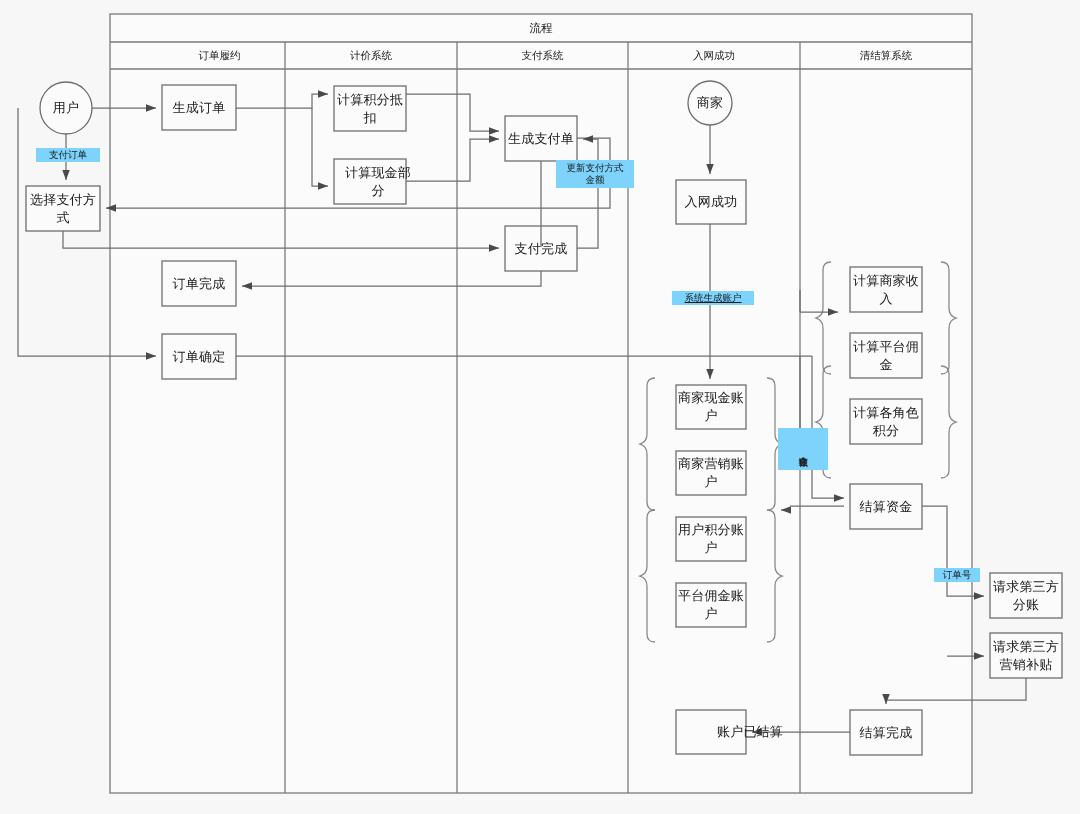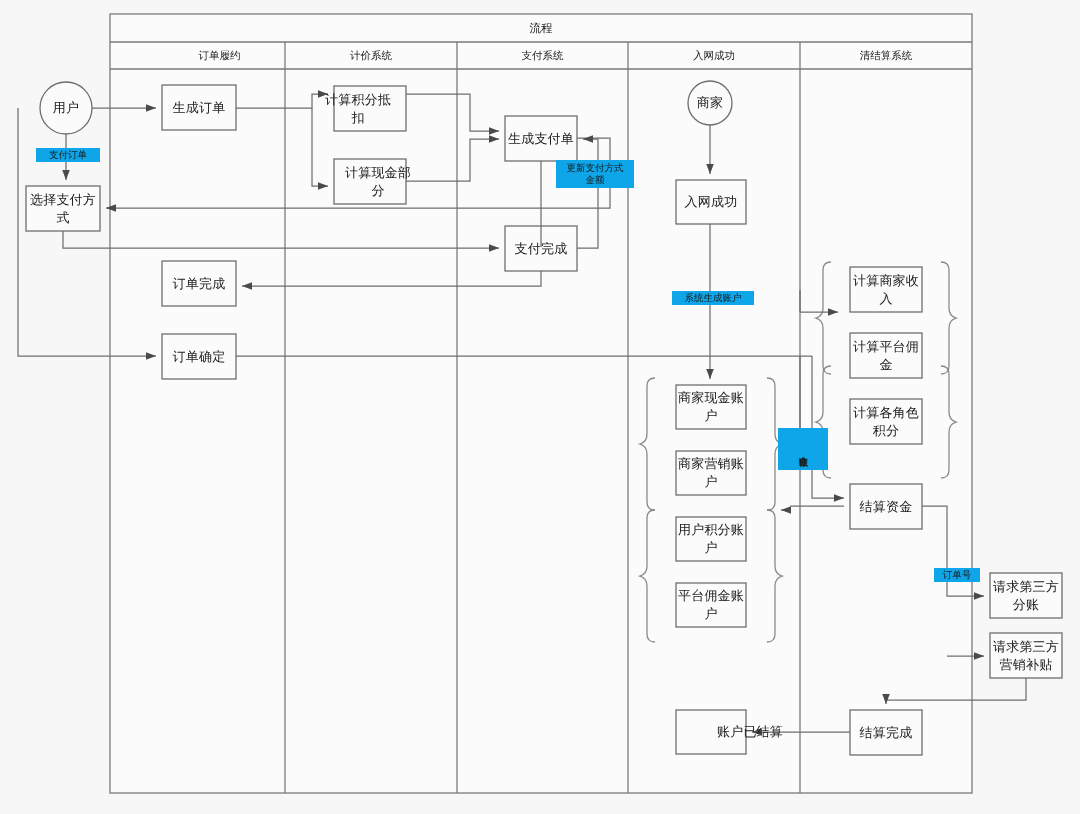--- a/index.html
+++ b/index.html
@@ -4,21 +4,21 @@
 <style>
   html,body{margin:0;padding:0;background:#f7f7f7;}
   body{width:1080px;height:814px;font-family:"Liberation Sans","DejaVu Sans",sans-serif;}
   #stage{position:relative;width:1080px;height:814px;overflow:hidden;background:#f7f7f7;}
   svg#canvas{position:absolute;left:0;top:0;width:1080px;height:814px;}
   .nodeText{position:absolute;display:flex;align-items:center;justify-content:center;
             text-align:center;font-size:13px;color:#1a1a1a;line-height:1.35;
             letter-spacing:.2px;pointer-events:none;}
   .edgeLabel{position:absolute;display:flex;align-items:center;justify-content:center;
              text-align:center;font-size:9.5px;color:#1a1a1a;line-height:1.3;
-             background:#0ea5e9;padding:0 2px;pointer-events:none;}
+             background:#7dd3fc;padding:0 2px;pointer-events:none;}
   .laneHead{position:absolute;display:flex;align-items:center;justify-content:center;
             font-size:10.5px;color:#1a1a1a;}
   .poolTitle{position:absolute;display:flex;align-items:center;justify-content:center;
              font-size:11.5px;color:#1a1a1a;}
 </style>
 </head>
 <body>
 
 <div id="stage">
 
@@ -119,21 +119,21 @@
   <div class="laneHead" style="left:800px;top:42px;width:172px;height:27px;">清结算系统</div>
 
   <div class="nodeText" style="left:40px;top:82px;width:52px;height:52px;">用户</div>
   <div class="nodeText" style="left:688px;top:81px;width:44px;height:44px;">商家</div>
 
   <div class="nodeText" style="left:162px;top:85px;width:74px;height:45px;border-radius:7px;">生成订单</div>
   <div class="nodeText" style="left:26px;top:186px;width:74px;height:45px;">选择支付方式</div>
   <div class="nodeText" style="left:162px;top:261px;width:74px;height:45px;">订单完成</div>
   <div class="nodeText" style="left:162px;top:334px;width:74px;height:45px;">订单确定</div>
 
-  <div class="nodeText" style="left:322px;top:86px;width:72px;height:45px;border-radius:16px;">计算积分抵扣</div>
+  <div class="nodeText" style="left:334px;top:86px;width:72px;height:45px;border-radius:16px;">计算积分抵扣</div>
   <div class="nodeText" style="left:334px;top:159px;width:72px;height:45px;padding-left:8px;">计算现金部分</div>
 
   <div class="nodeText" style="left:505px;top:116px;width:72px;height:45px;">生成支付单</div>
   <div class="nodeText" style="left:505px;top:226px;width:72px;height:45px;">支付完成</div>
 
   <div class="nodeText" style="left:676px;top:180px;width:70px;height:44px;">入网成功</div>
   <div class="nodeText" style="left:674px;top:385px;width:74px;height:44px;">商家现金账户</div>
   <div class="nodeText" style="left:674px;top:451px;width:74px;height:44px;">商家营销账户</div>
   <div class="nodeText" style="left:674px;top:517px;width:74px;height:44px;">用户积分账户</div>
   <div class="nodeText" style="left:674px;top:583px;width:74px;height:44px;">平台佣金账户</div>
@@ -143,17 +143,17 @@
   <div class="nodeText" style="left:850px;top:333px;width:72px;height:45px;">计算平台佣金</div>
   <div class="nodeText" style="left:852px;top:399px;width:68px;height:45px;">计算各角色积分</div>
   <div class="nodeText" style="left:850px;top:484px;width:72px;height:45px;">结算资金</div>
   <div class="nodeText" style="left:850px;top:710px;width:72px;height:45px;">结算完成</div>
   <div class="nodeText" style="left:992px;top:573px;width:68px;height:45px;">请求第三方分账</div>
   <div class="nodeText" style="left:992px;top:633px;width:68px;height:45px;">请求第三方营销补贴</div>
 
   <div class="edgeLabel" style="left:36px;top:148px;width:60px;height:14px;">支付订单</div>
   <div class="edgeLabel" style="left:556px;top:160px;width:74px;height:28px;white-space:pre-line;">更新支付方式
 金额</div>
-  <div class="edgeLabel" style="left:672px;top:291px;width:78px;height:14px;">系统生成账户</div>
+  <div class="edgeLabel" style="left:672px;top:291px;width:78px;height:14px;text-decoration:underline;">系统生成账户</div>
   <div class="edgeLabel" style="left:778px;top:428px;width:46px;height:42px;writing-mode:vertical-rl;text-orientation:upright;letter-spacing:0;">在途金额</div>
   <div class="edgeLabel" style="left:934px;top:568px;width:42px;height:14px;">订单号</div>
 
 </div>
 
 </body></html>

